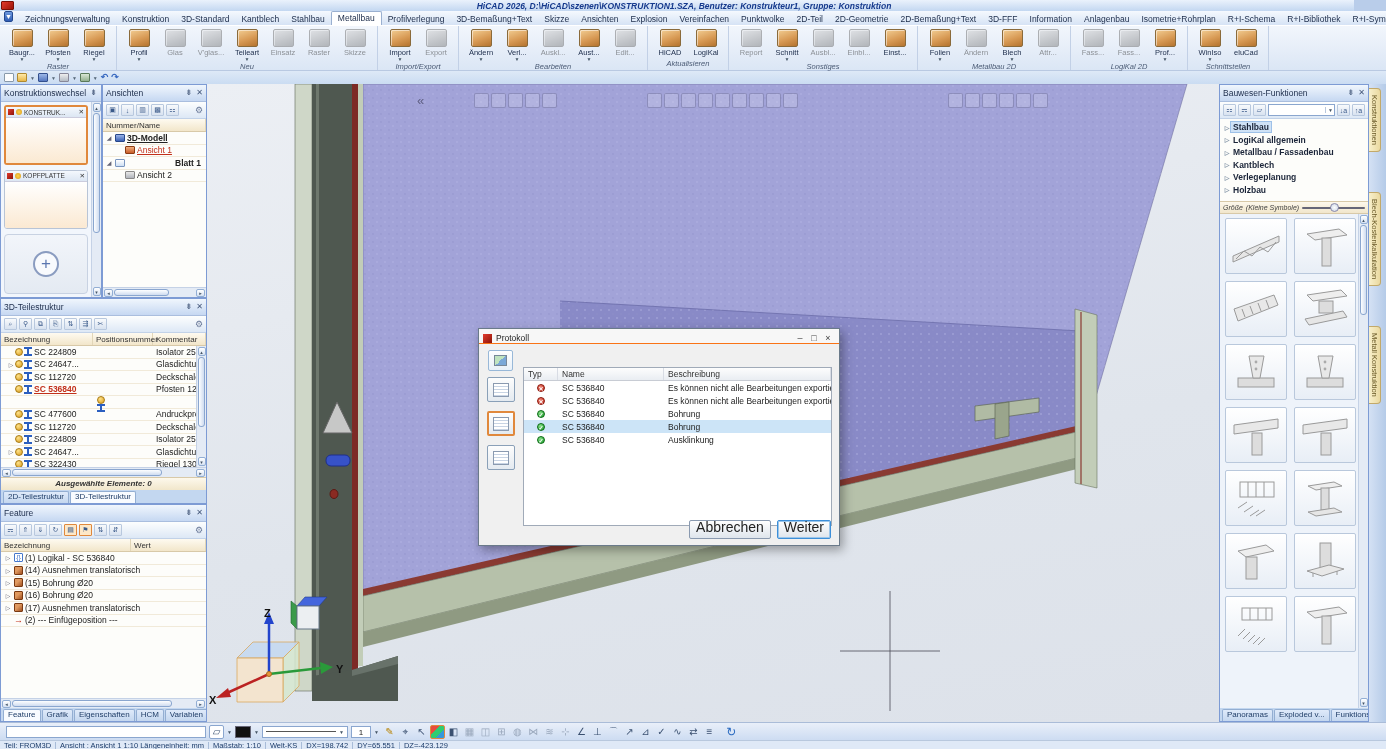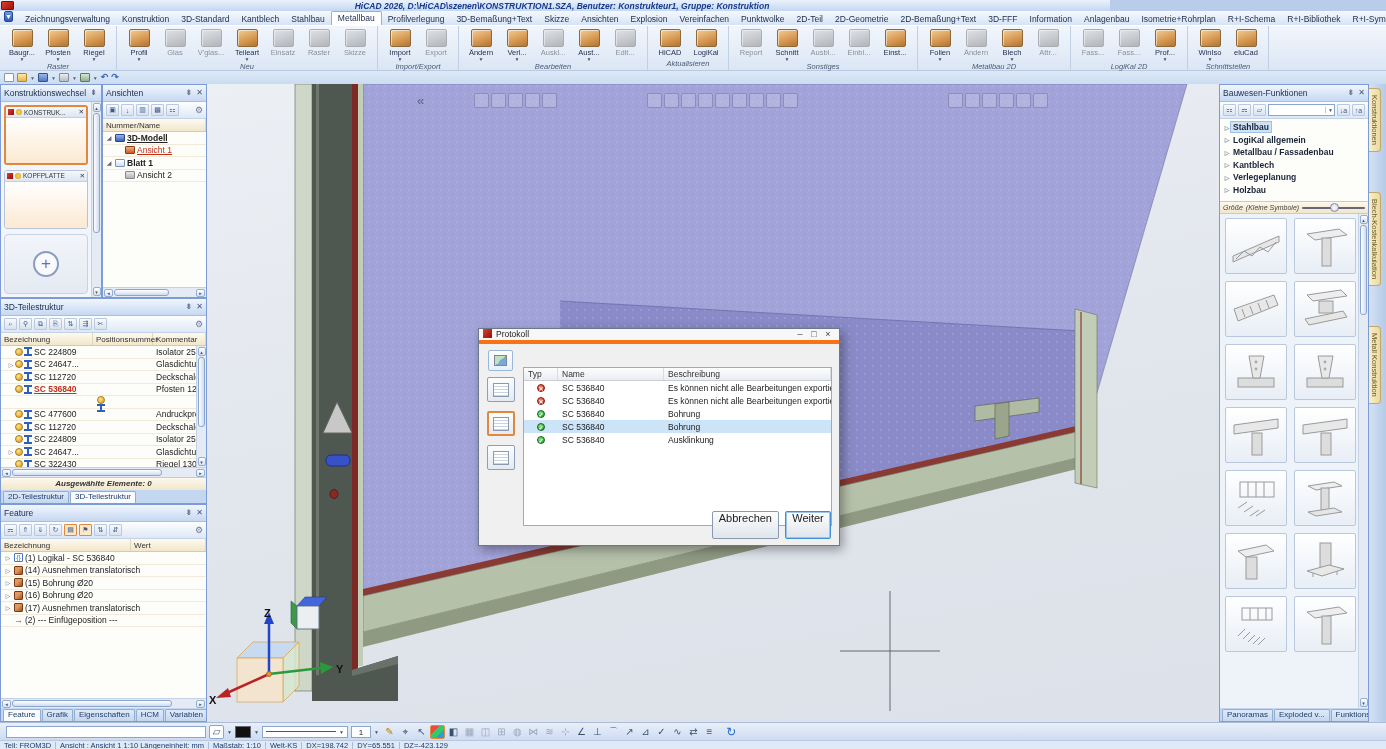--- a/index.html
+++ b/index.html
@@ -1,18 +1,18 @@
 <!DOCTYPE html>
 <html><head>
 <meta charset="utf-8">
 <style>
 *{margin:0;padding:0;box-sizing:border-box}
 html,body{width:1386px;height:749px;overflow:hidden;font-family:"Liberation Sans",sans-serif;background:#b9cdea;font-size:9px;color:#222}
 
-.titlebar{position:absolute;left:0;top:0;width:1110px;height:11px;background:linear-gradient(#eaf2fc,#c3d7f1);display:flex;align-items:center}
+.titlebar{position:absolute;left:0;top:0;width:1354px;height:11px;background:linear-gradient(#eaf2fc,#c3d7f1);display:flex;align-items:center}
 .applogo{width:13px;height:9px;margin-left:1px;background:linear-gradient(135deg,#e23b2e,#9c1408);border:1px solid #7a1006;border-radius:1px}
 .apptitle{flex:1;text-align:center;font-size:8.5px;font-weight:bold;font-style:italic;color:#15398c}
 
 .menubar{position:absolute;left:0;top:11px;width:1386px;height:14px;background:linear-gradient(#f5f9fe,#d6e3f5);display:flex;align-items:flex-start}
 .appmenu{width:40px;height:11px;margin:0 6px 1px 4px;background:linear-gradient(#6f9be0,#2f5cb4);border:1px solid #23488f;border-radius:2px;color:#fff;font-size:7px;text-align:center;line-height:10px}
 .mtabs{display:flex;align-items:flex-end;flex:1}
 .mtab{padding:1px 6px 2px;font-size:8.5px;color:#1c2c4a;white-space:nowrap}
 .mtab.active{background:#fff;border:1px solid #9ab0d0;border-bottom:none;border-radius:2px 2px 0 0;padding-bottom:3px}
 
 .ribbon{position:absolute;left:0;top:25px;width:1386px;height:46px;background:linear-gradient(#f2f6fc,#dbe6f5);border-top:1px solid #fff;border-bottom:1px solid #b9c9e2;display:flex}
@@ -81,41 +81,41 @@
 .fi-logikal{border:1px solid #4477cc;color:#4477cc;font-size:7px;line-height:7px;text-align:center;background:#fff}
 .fi-feature{background:linear-gradient(135deg,#e09a60 40%,#a05020);border:1px solid #7a3a12}
 .fi-arrow{color:#c2311b;font-size:9px;line-height:9px;text-align:center;font-weight:bold}
 
 .viewport{position:absolute;left:207px;top:84px;width:1012px;height:638px;background:linear-gradient(170deg,#eceff4 0%,#e0e5ec 60%,#dde2ea 100%);overflow:hidden}
 .vtoolbar{position:absolute;top:6px;left:210px;height:20px;display:flex;align-items:center;color:#3a3a55}
 .vchev{font-size:13px;opacity:.65;margin-right:4px}
 .ghost{width:15px;height:15px;border:1px solid rgba(70,70,120,.35);background:rgba(255,255,255,.18);border-radius:2px;margin-right:2px}
 
 .dialog{position:absolute;left:478px;top:328px;width:362px;height:218px;background:#f0f0f0;border:1px solid #6a7a8a;box-shadow:3px 4px 10px rgba(0,0,0,.35);z-index:40}
-.dtitle{height:15px;background:#f7f7f7;display:flex;align-items:flex-start;padding:0 4px;border-bottom:4px solid #f97316}
+.dtitle{height:15px;background:#f7f7f7;display:flex;align-items:flex-end;padding:0 4px;border-bottom:1px solid #f97316}
 .dico{width:9px;height:9px;background:linear-gradient(135deg,#e23b2e,#8c1408);margin-right:4px}
 .dtext{font-size:8.5px;color:#222;flex:1}
 .dwb{width:14px;text-align:center;color:#444;font-size:9px}
 .dtoolbtn{position:absolute;left:9px;top:21px;width:25px;height:21px;border:1px solid #98b8d8;background:linear-gradient(#fdfeff,#e8f0f8);border-radius:2px;display:flex;align-items:center;justify-content:center}
 .dtoolbtn .pic{width:13px;height:11px;background:linear-gradient(135deg,#bfe3bf 50%,#7aa8d8 50%);border:1px solid #789}
 .drail{position:absolute;left:8px;top:48px;width:30px;display:flex;flex-direction:column;gap:9px}
 .dbtn{width:28px;height:25px;border:1px solid #8aa0b8;background:linear-gradient(#fdfdfd,#e4eaf0);border-radius:2px;display:flex;align-items:center;justify-content:center}
 .dbtn.selected{border:2px solid #e0883c}
 .dbtn .tblico{width:16px;height:14px;background:#fff;border:1px solid #8a9ab0;background-image:repeating-linear-gradient(#fff 0 2px,#c8d4e4 2px 3px)}
 .dtable{position:absolute;left:44px;top:38px;width:309px;height:159px;background:#fff;border:1px solid #a0aab8;display:flex;flex-direction:column;font-size:8.5px}
 .dthead{display:flex;height:13px;background:linear-gradient(#fdfdfd,#e9edf2);border-bottom:1px solid #c8ccd4;color:#333}
 .dthead>div{padding:0 4px;border-right:1px solid #d8dce4;display:flex;align-items:center}
 .drow{display:flex;height:13px;align-items:center}
 .drow.selected{background:#cce4f7}
 .dcell{padding:0 4px;white-space:nowrap;overflow:hidden}
 .stico{width:8px;height:8px;border-radius:50%;margin:0 auto;color:#fff;font-size:6px;line-height:8px;text-align:center;font-weight:bold}
 .st-error{background:radial-gradient(circle at 35% 30%,#f08a7a,#c0281a);border:1px solid #8a1408}
 .st-ok{background:radial-gradient(circle at 35% 30%,#8ae08a,#1a9a28);border:1px solid #0a6a14}
 .dbuttons{position:absolute;right:8px;bottom:6px;display:flex;gap:6px}
-.dbutton{min-width:46px;height:28px;border:1px solid #8a9ab0;background:linear-gradient(#fefefe,#dfe5ec);border-radius:2px;font-size:11px;text-align:center;line-height:12px;padding:0 6px;color:#222}
+.dbutton{min-width:46px;height:19px;border:1px solid #8a9ab0;background:linear-gradient(#fefefe,#dfe5ec);border-radius:2px;font-size:14px;text-align:center;line-height:12px;padding:0 6px;color:#222}
 .dbutton.default{border:1px solid #3d8fd9;box-shadow:0 0 0 1px #9cc6ea inset}
 
 .rtree-item{display:flex;align-items:center;height:12.5px;font-size:8.5px;font-weight:bold;color:#1a2438;white-space:nowrap}
 .rtree-item .exp{color:#89a}
 .rtree-item.active .lbl{background:#cfe2f6;outline:1px solid #9ec1e8}
 .sizerow{flex:0 0 13px;background:linear-gradient(#fdf8ec,#f1e6cb);border-top:1px solid #d8c9a8;border-bottom:1px solid #d8c9a8;display:flex;align-items:center;font-size:7px;font-style:italic;color:#444;padding:0 3px;gap:3px}
 .slider{flex:1;height:2px;background:#667;position:relative;border-radius:1px}
 .sthumb{position:absolute;left:45%;top:-4px;width:9px;height:9px;border-radius:50%;background:radial-gradient(#fdfdfd,#c8d4e4);border:1px solid #88a}
 .catgrid{flex:1;background:#eef3fa;overflow:hidden;position:relative;padding:4px 12px 0 5px;display:grid;grid-template-columns:1fr 1fr;gap:7px 7px;align-content:start}
 .cat{height:56px;background:linear-gradient(#fff,#e8eef6);border:1px solid #b9c8dc;border-radius:2px;display:flex;align-items:center;justify-content:center}
@@ -466,21 +466,21 @@
         <span style="font-weight: bold; text-decoration: underline;">3D-Modell</span>
       </div>
       <div class="trow" style="padding-left: 12px;">
         <span class="exp"></span>
         <span class="ticon ti-viewred"></span>
         <span style="text-decoration: underline; color: rgb(194, 49, 27);">Ansicht 1</span>
       </div>
       <div class="trow" style="padding-left: 2px;">
         <span class="exp">◢</span>
         <span class="ticon ti-sheet"></span>
-        <span style="font-weight: bold;">Blatt 1</span>
+        <span style="font-weight: bold; margin-left: 48px;">Blatt 1</span>
       </div>
       <div class="trow" style="padding-left: 12px;">
         <span class="exp"></span>
         <span class="ticon ti-view"></span>
         <span>Ansicht 2</span>
       </div>
     </div>
   <div class="hscroll">
       <div class="harrow">◂</div>
       <div class="hthumb" style="width:55px"></div>

